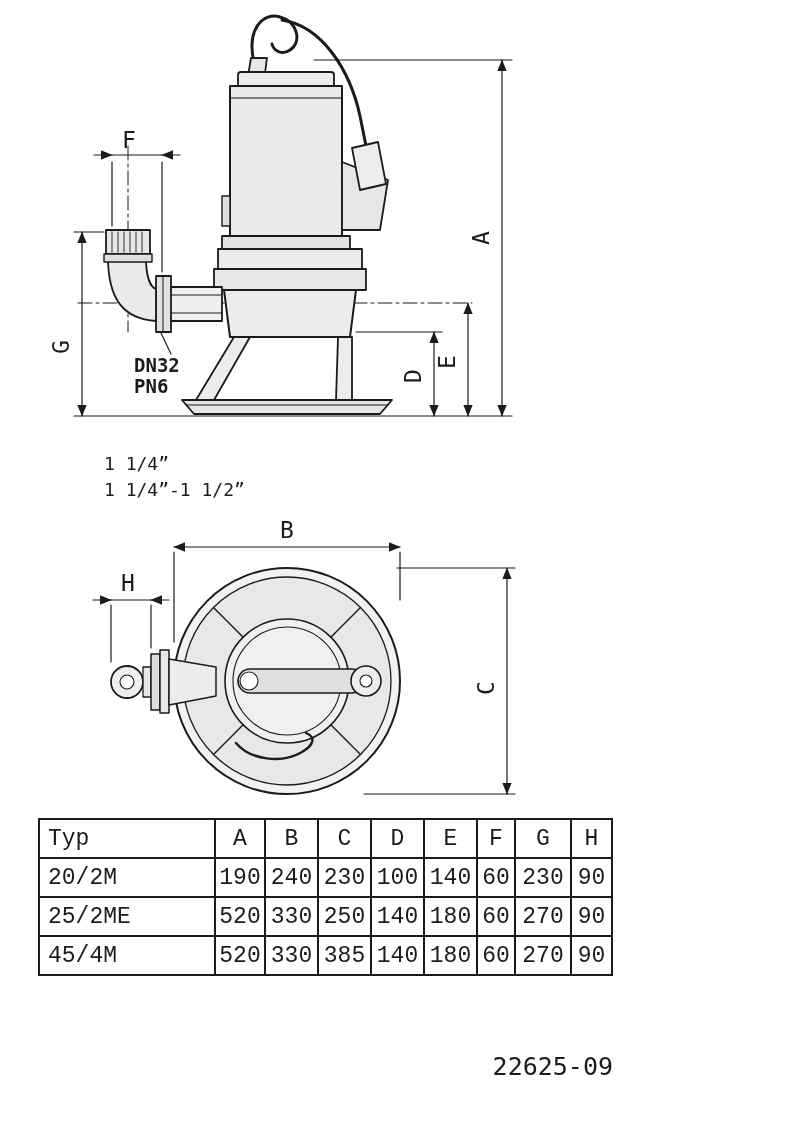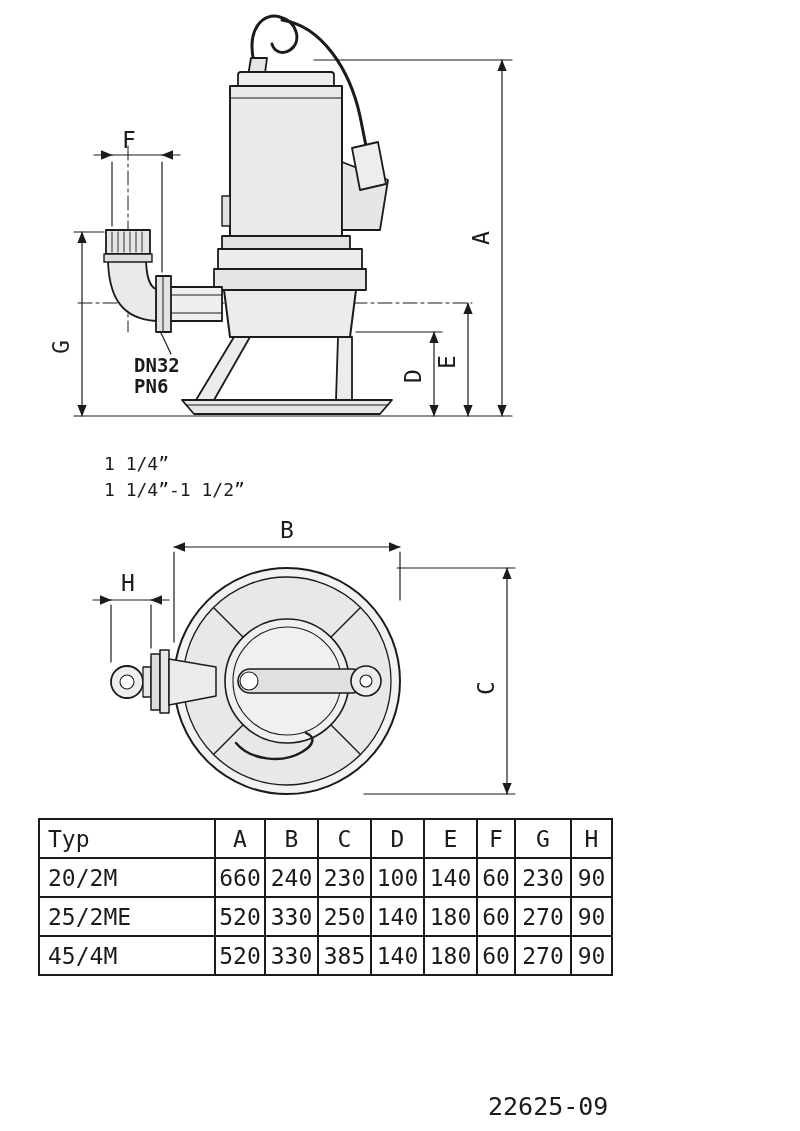--- a/index.html
+++ b/index.html
@@ -16,20 +16,21 @@
     fill:#1b1b1b;
   }
   .dimtxt{font-size:23px;}
   .notetxt{font-size:18px;}
   .flangetxt{font-size:19px;font-weight:bold;}
   table.dims{
     position:absolute;left:38px;top:818px;
     border-collapse:collapse;
     table-layout:fixed;
     width:573px;
+    font-family:Liberation Mono, monospace;
   }
   table.dims th, table.dims td{
     border:2px solid #1b1b1b;
     font-size:23px;
     font-weight:normal;
     height:37px;
     text-align:center;
     padding:0 2px;
     white-space:nowrap;
     overflow:hidden;
@@ -37,22 +38,22 @@
   table.dims td.typ, table.dims th.typ{
     text-align:left;
     padding-left:8px;
   }
   .drawing-number{
     position:absolute;
     top:1052px;
     left:488px;
     width:125px;
     font-size:25px;
+    text-align:right;
     letter-spacing:0px;
-    margin-top:40px;
   }
 </style>
 </head>
 <body>
 
 <div class="page">
 
   <svg width="800" height="810" viewBox="0 0 800 810" stroke-linecap="round" stroke-linejoin="round">
     <defs>
       <marker id="arr" viewBox="0 0 10 10" refX="9.5" refY="5" markerWidth="10" markerHeight="10" orient="auto-start-reverse">
@@ -216,21 +217,21 @@
         <th>D</th>
         <th>E</th>
         <th>F</th>
         <th>G</th>
         <th>H</th>
       </tr>
     </thead>
     <tbody>
       <tr>
         <td class="typ">20/2M</td>
-        <td>660</td>
+        <td>190</td>
         <td>240</td>
         <td>230</td>
         <td>100</td>
         <td>140</td>
         <td>60</td>
         <td>230</td>
         <td>90</td>
       </tr>
       <tr>
         <td class="typ">25/2ME</td>

